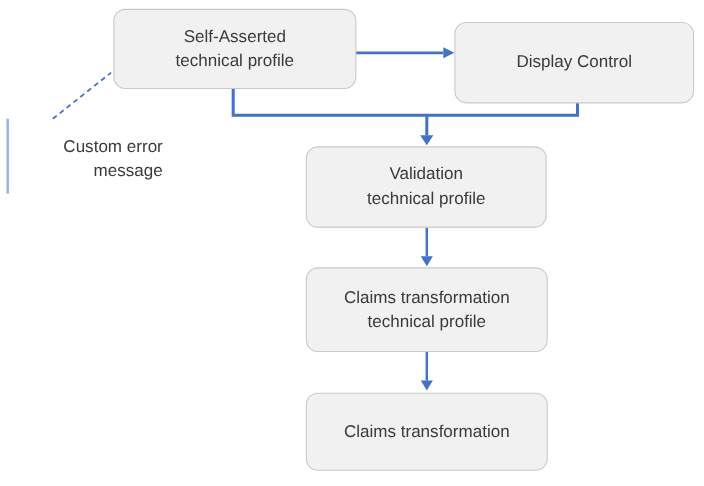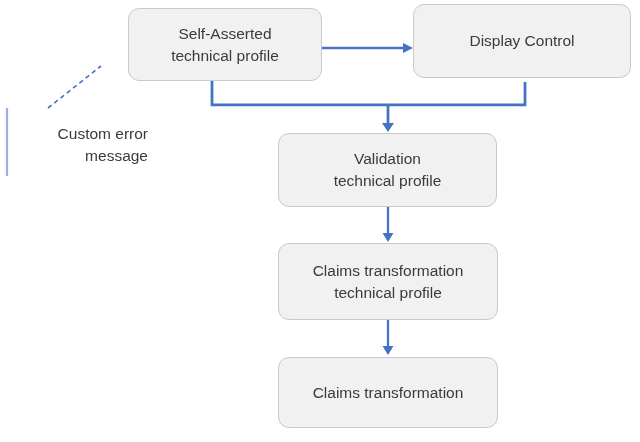--- a/index.html
+++ b/index.html
@@ -97,26 +97,26 @@
     <g>
       <line class="edge" x1="388" y1="320" x2="388" y2="346" stroke-width="2.25"></line>
       <polygon class="arrowhead" points="382.5,346 393.5,346 388,355"></polygon>
     </g>
 
     <line class="edge-dashed" x1="48" y1="108" x2="101" y2="66" stroke-width="1.6"></line>
 
     <line class="annotation-bar-line" x1="7" y1="108" x2="7" y2="176" stroke-width="2.25"></line>
   </svg>
 
-  <div class="node" style="left:103px; top:8px; width:194px; height:73px;margin-left:25px;">
+  <div class="node" style="left:103px; top:8px; width:221px; height:73px;">
     <span class="node-label">Self-Asserted
 technical profile</span>
   </div>
 
-  <div class="node" style="left:413px; top:4px; width:218px; height:74px;">
+  <div class="node" style="left:413px; top:20px; width:218px; height:74px;">
     <span class="node-label">Display Control</span>
   </div>
 
   <div class="node" style="left:278px; top:133px; width:219px; height:74px;">
     <span class="node-label">Validation
 technical profile</span>
   </div>
 
   <div class="node" style="left:278px; top:243px; width:220px; height:77px;">
     <span class="node-label">Claims transformation

